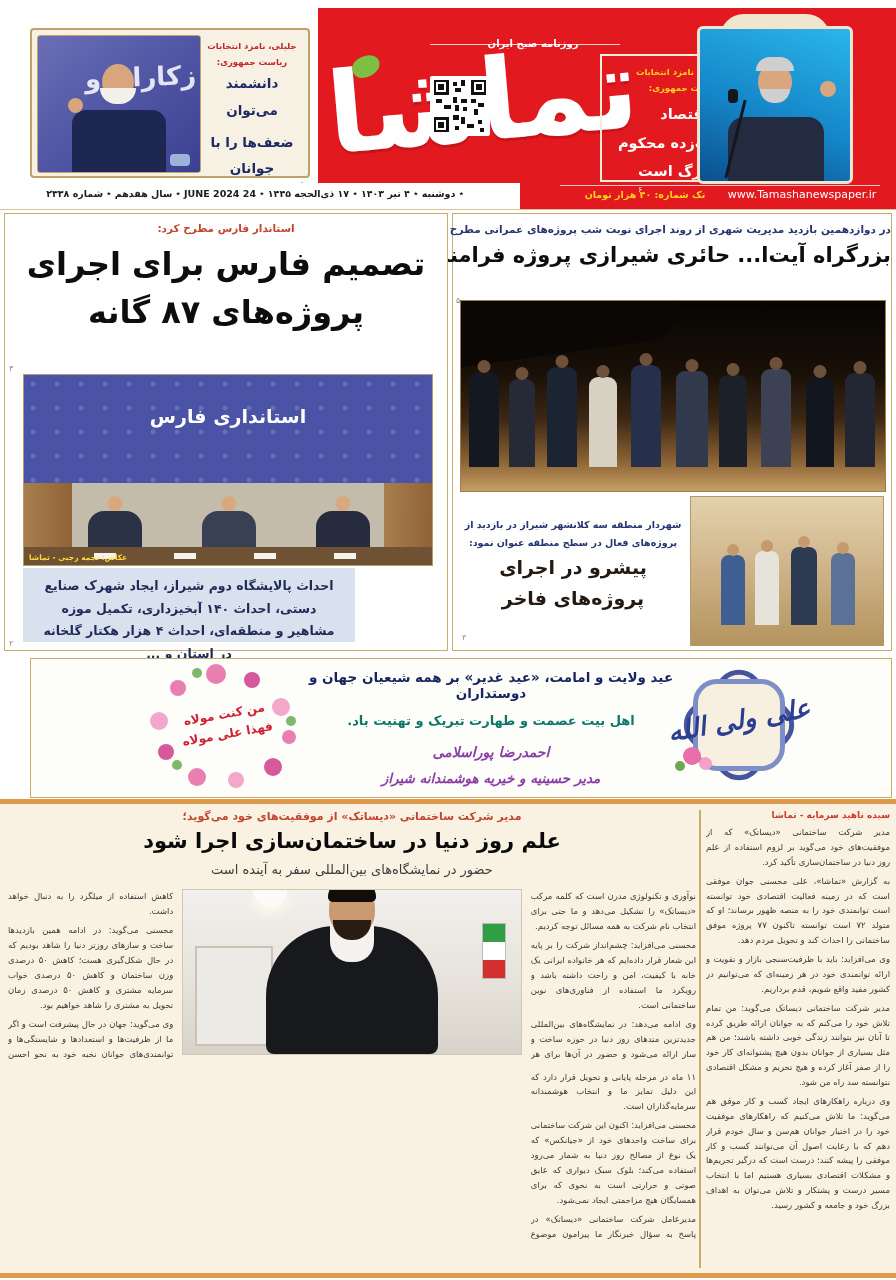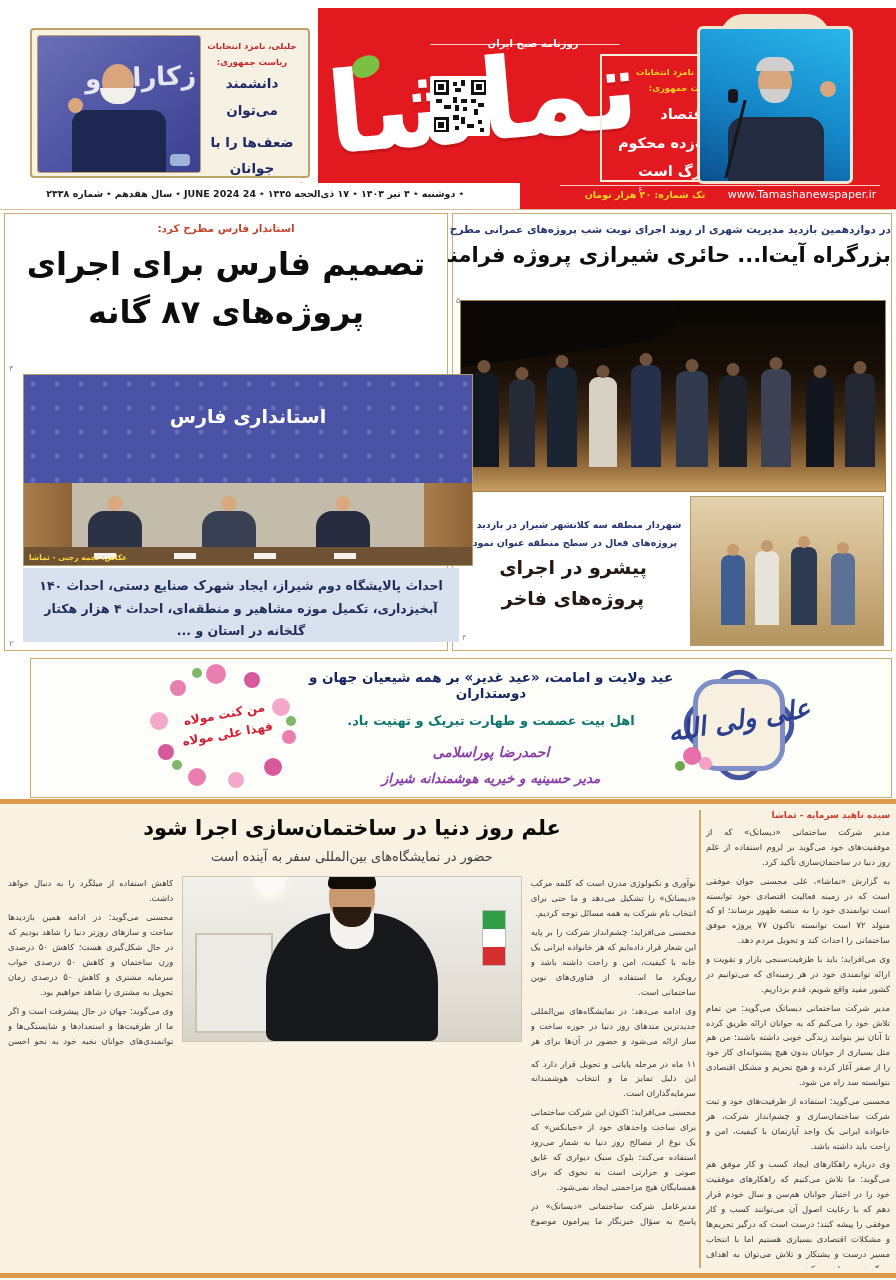--- a/index.html
+++ b/index.html
@@ -60,32 +60,32 @@
 
   .substory{position:absolute;left:5px;top:282px;width:428px;height:148px;}
   .r3-photo{position:absolute;right:2px;top:0;width:192px;height:148px;overflow:hidden;border:1px solid #b49a67;
             background:linear-gradient(180deg,#e3d2ae 0%,#cdb185 52%,#b4945f 100%);}
   .r3p{position:absolute;bottom:20px;border-radius:8px 8px 0 0;}
   .r3p::before{content:"";position:absolute;top:-11px;left:50%;transform:translateX(-50%);width:12px;height:12px;border-radius:50%;background:#c59a6e;}
   .substory-text{position:absolute;left:2px;top:20px;width:226px;text-align:center;}
   .r3-kicker{font-size:9.5px;font-weight:bold;color:#26356f;line-height:1.9;}
   .r3-headline{font-size:19px;font-weight:bold;color:#241a12;line-height:1.65;margin-top:8px;}
 
-  .fars-photo{position:absolute;left:18px;top:160px;width:408px;height:190px;overflow:hidden;border:1px solid #b49a67;padding-left:40px;}
+  .fars-photo{position:absolute;left:18px;top:160px;width:408px;height:190px;overflow:hidden;border:1px solid #b49a67;}
   .fars-banner{position:absolute;left:0;top:0;width:100%;height:108px;background-color:#4b53a6;
                background-image:radial-gradient(circle at 9px 9px,rgba(255,255,255,.16) 2px,transparent 3px);background-size:24px 24px;}
   .fars-banner-text{position:absolute;left:0;top:30px;width:100%;text-align:center;color:#fff;font-size:19px;font-weight:bold;letter-spacing:2px;}
   .fars-scene{position:absolute;left:0;top:108px;width:100%;height:82px;background:#c4bcab;}
   .wood{position:absolute;top:0;width:48px;height:82px;background:linear-gradient(90deg,#a87e4f,#8f6335);}
   .delegate{position:absolute;bottom:16px;width:54px;height:38px;border-radius:16px 16px 0 0;}
   .delegate::before{content:"";position:absolute;top:-15px;left:50%;transform:translateX(-50%);width:15px;height:15px;border-radius:50%;background:#d9a87e;}
   .desk{position:absolute;left:0;bottom:0;width:100%;height:18px;background:#6e5233;}
   .paper{position:absolute;bottom:6px;width:22px;height:6px;background:#f4f2ec;}
   .photo-credit{position:absolute;left:5px;bottom:3px;color:#ffd83d;font-size:7.5px;font-weight:bold;}
-  .fars-caption{position:absolute;left:18px;top:354px;width:436px;height:74px;background:#dae1ee;box-sizing:border-box;
+  .fars-caption{position:absolute;left:18px;top:354px;width:332px;height:74px;background:#dae1ee;box-sizing:border-box;
                 padding:7px 14px;text-align:center;font-size:12.5px;font-weight:bold;color:#1e2a57;line-height:1.8;}
 
   
   .greeting{left:30px;top:658px;width:862px;height:140px;border:1.5px solid #c9ab6e;background:#fdfdfa;box-sizing:border-box;}
   .greet-center{position:absolute;left:250px;top:10px;width:420px;text-align:center;}
   .greet-l1{font-size:13.5px;font-weight:bold;color:#16255e;}
   .greet-l2{font-size:13px;font-weight:bold;color:#0f766e;margin-top:12px;}
   .greet-name{font-size:14px;font-weight:bold;color:#8a3fa8;margin-top:16px;font-style:italic;}
   .greet-role{font-size:13.5px;font-weight:bold;color:#8a3fa8;margin-top:10px;font-style:italic;}
   .wreath{position:absolute;left:105px;top:5px;width:180px;height:128px;}
@@ -323,20 +323,21 @@
       <div class="flower" style="left:52px;top:86px;width:18px;height:18px;background:#e86fa8;"></div>
       <div class="flower" style="left:68px;top:96px;width:13px;height:13px;background:#f3a2c6;"></div>
       <div class="flower" style="left:44px;top:100px;width:10px;height:10px;background:#6da84e;"></div>
     </div>
   </div>
 
   <div class="abs orange-band"></div>
   <div class="abs beige-bg"></div>
 
   <div class="abs feature">
+    <div class="f-kicker">مدیر شرکت ساختمانی «دیساتک» از موفقیت‌های خود می‌گوید؛</div>
     <div class="f-headline">علم روز دنیا در ساختمان‌سازی اجرا شود</div>
     <div class="f-subtitle">حضور در نمایشگاه‌های بین‌المللی سفر به آینده است</div>
     <div class="fgrid">
       <div class="fcol">
           <p class="para">نوآوری و تکنولوژی مدرن است که کلمه مرکب «دیساتک» را تشکیل می‌دهد و ما حتی برای انتخاب نام شرکت به همه مسائل توجه کردیم.</p>
           <p class="para">محسنی می‌افزاید: چشم‌انداز شرکت را بر پایه این شعار قرار داده‌ایم که هر خانواده ایرانی یک خانه با کیفیت، امن و راحت داشته باشد و رویکرد ما استفاده از فناوری‌های نوین ساختمانی است.</p>
           <p class="para">وی ادامه می‌دهد: در نمایشگاه‌های بین‌المللی جدیدترین متدهای روز دنیا در حوزه ساخت و ساز ارائه می‌شود و حضور در آن‌ها برای هر فعال این صنعت یک ضرورت است.</p>
         </div>
       <div class="fmid">
         <div class="portrait">
@@ -371,19 +372,18 @@
 
   <div class="abs vdivider"></div>
 
   <div class="abs side">
     <div class="byline">سیده ناهید سرمایه - تماشا</div>
     <div class="scol">
         <p class="para">مدیر شرکت ساختمانی «دیساتک» که از موفقیت‌های خود می‌گوید بر لزوم استفاده از علم روز دنیا در ساختمان‌سازی تأکید کرد.</p>
         <p class="para">به گزارش «تماشا»، علی محسنی جوان موفقی است که در زمینه فعالیت اقتصادی خود توانسته است توانمندی خود را به منصه ظهور برساند؛ او که متولد ۷۲ است توانسته تاکنون ۷۷ پروژه موفق ساختمانی را احداث کند و تحویل مردم دهد.</p>
         <p class="para">وی می‌افزاید: باید با ظرفیت‌سنجی بازار و تقویت و ارائه توانمندی خود در هر زمینه‌ای که می‌توانیم در کشور مفید واقع شویم، قدم برداریم.</p>
         <p class="para">مدیر شرکت ساختمانی دیساتک می‌گوید: من تمام تلاش خود را می‌کنم که به جوانان ارائه طریق کرده تا آنان نیز بتوانند زندگی خوبی داشته باشند؛ من هم مثل بسیاری از جوانان بدون هیچ پشتوانه‌ای کار خود را از صفر آغاز کرده و هیچ تحریم و مشکل اقتصادی نتوانسته سد راه من شود.</p>
-        <p class="para">محسنی می‌گوید: استفاده از ظرفیت‌های خود و ثبت شرکت ساختمان‌سازی و چشم‌انداز شرکت، هر خانواده ایرانی یک واحد آپارتمان با کیفیت، امن و راحت باید داشته باشد.</p>
         <p class="para">وی درباره راهکارهای ایجاد کسب و کار موفق هم می‌گوید: ما تلاش می‌کنیم که راهکارهای موفقیت خود را در اختیار جوانان هم‌سن و سال خودم قرار دهم که با رعایت اصول آن می‌توانند کسب و کار موفقی را پیشه کنند؛ درست است که درگیر تحریم‌ها و مشکلات اقتصادی بسیاری هستیم اما با انتخاب مسیر درست و پشتکار و تلاش می‌توان به اهداف بزرگ خود و جامعه و کشور رسید.</p>
       </div>
   </div>
 
   <div class="abs orange-band-bottom"></div>
 </div>
 
 </body></html>

